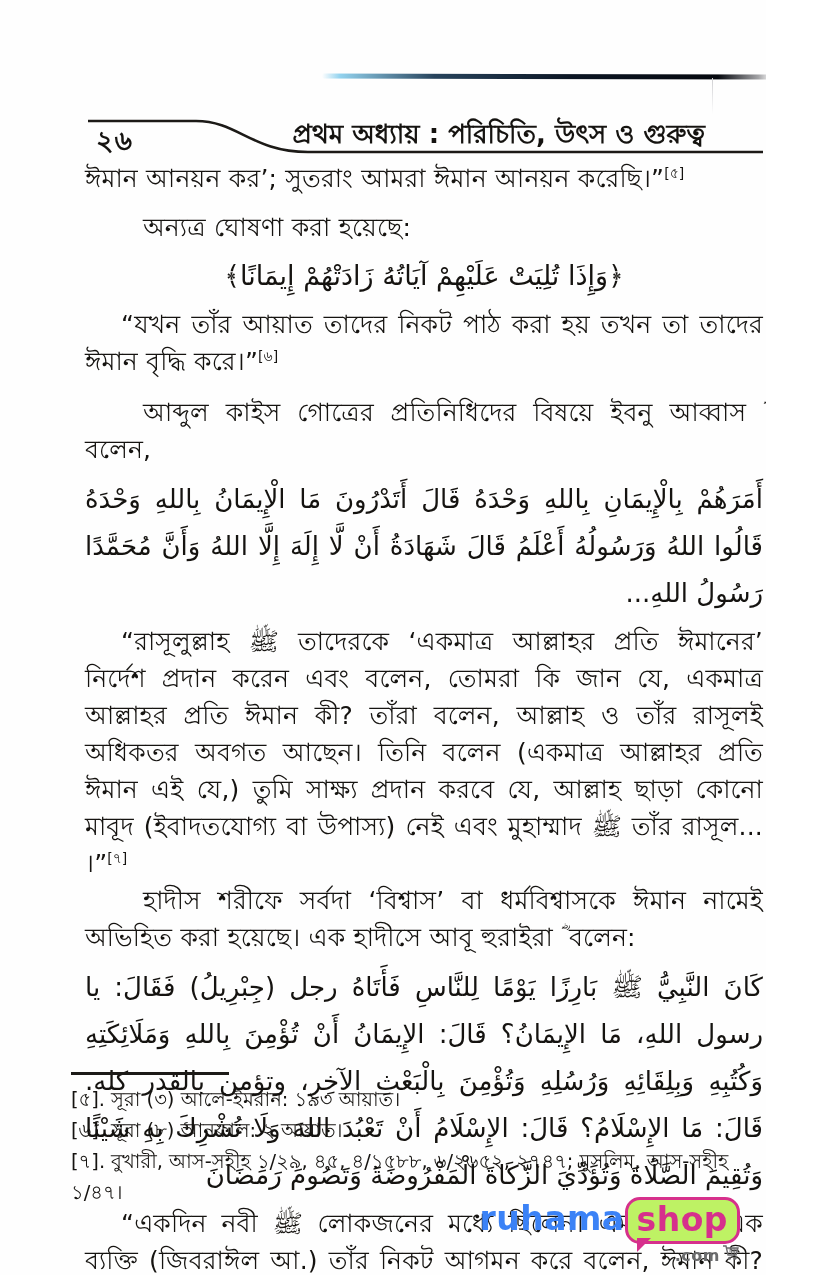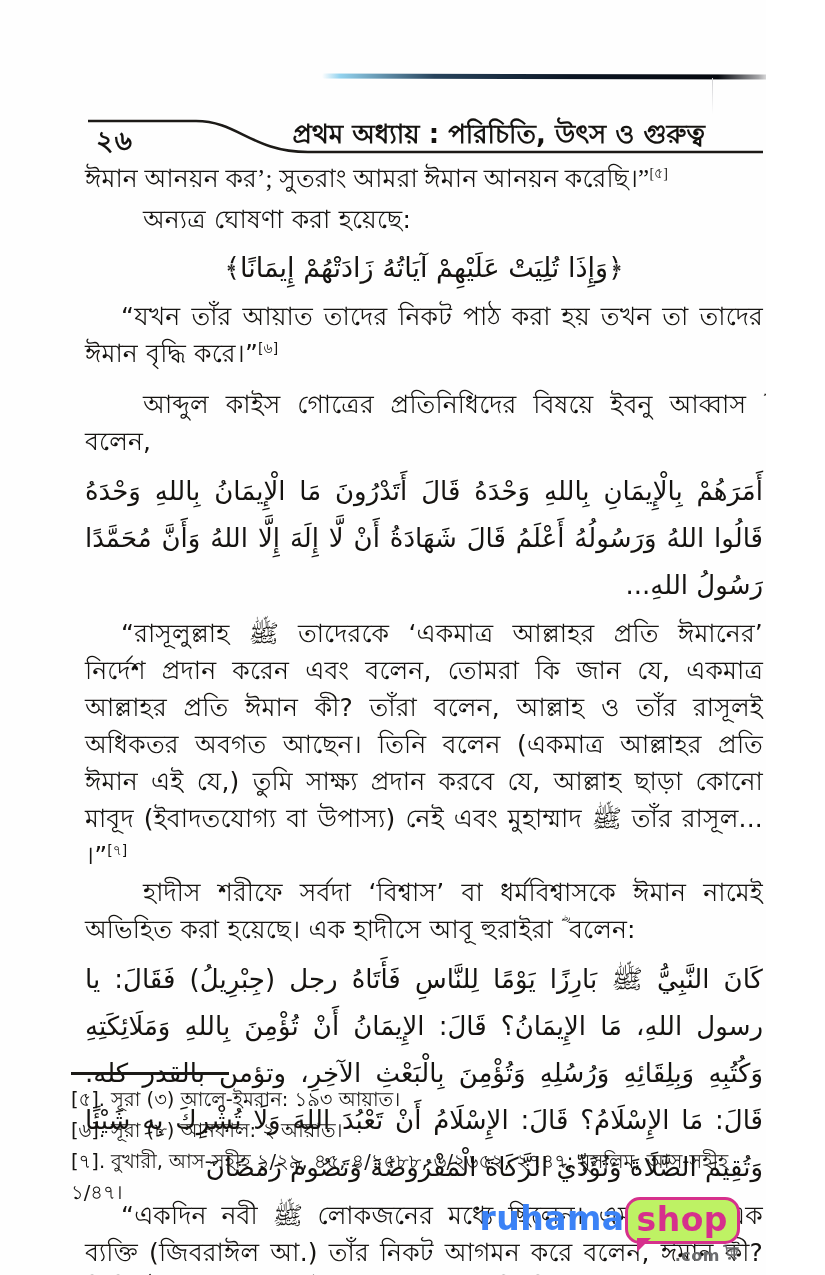--- a/index.html
+++ b/index.html
@@ -59,21 +59,21 @@
   .ar{
     direction:rtl;
     font-family:"DejaVu Sans",sans-serif;
     font-size:26px;line-height:47px;
     text-align:justify;
     text-align-last:right;
     letter-spacing:0;
   }
   .ar.center{text-align:center;text-align-last:center;font-size:27px;line-height:48px;}
   .mb6{margin-bottom:6px;}
-  .mb8{margin-bottom:4px;font-family:Liberation Serif, serif;}
+  .mb8{margin-bottom:12px;}
   .mt8{margin-top:8px;}
   .mt12{}
   .mt14{margin-top:14px;}
   
   .footnotes{position:absolute;left:71px;top:1072px;width:678px;}
   .fn-divider{width:158px;height:0;border-top:3px solid #1c1a17;margin-bottom:9px;}
   .fn{font-size:19.5px;line-height:31px;text-align:left;}
   .fn .fn-label{margin-right:6px;}
   
   .watermark{

